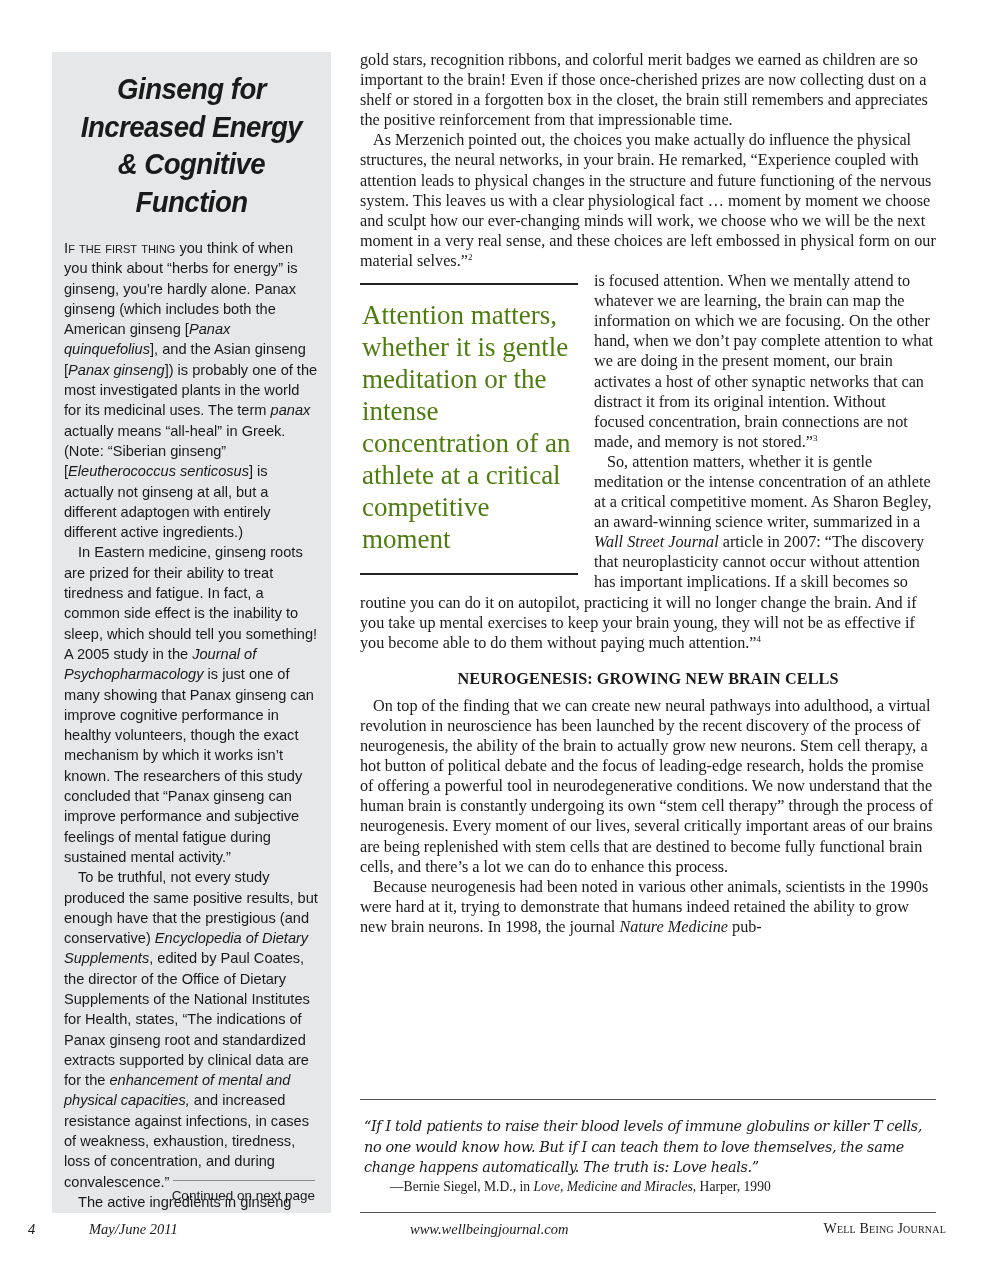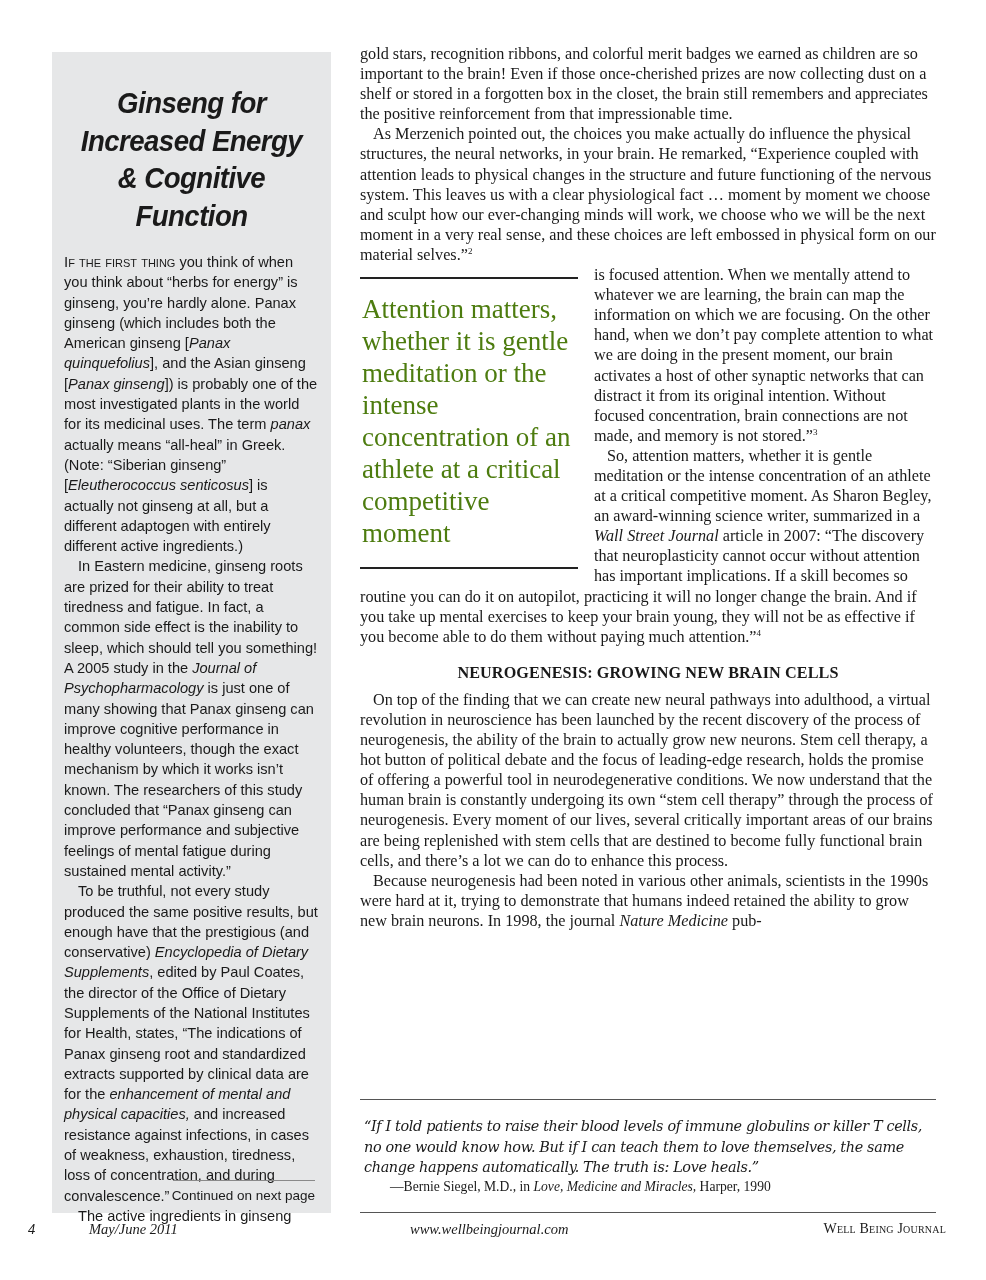--- a/index.html
+++ b/index.html
@@ -2,21 +2,21 @@
 <html><head>
 <meta charset="utf-8">
 <style>
   * { margin: 0; padding: 0; box-sizing: border-box; }
   html, body { width: 986px; height: 1280px; background: #ffffff; overflow: hidden; }
   body { position: relative; color: #1a1a1a; }
 
   .sidebar {
     position: absolute; left: 52px; top: 52px; width: 279px; height: 1161px;
     background: #e6e7e8;
-    padding: 32px 12px 0 12px;
+    padding: 18px 12px 0 12px;
     font-family: "Liberation Sans", sans-serif;
     font-size: 14.6px; line-height: 20.3px;
     color: #1a1a1a;
   }
   .sidebar-title {
     font-family: "Liberation Sans", sans-serif;
     font-weight: bold; font-style: italic;
     font-size: 30px; line-height: 37.5px;
     text-align: center; letter-spacing: -0.6px;
     margin-bottom: 18px;
@@ -28,21 +28,21 @@
   .sb-divider {
     position: absolute; left: 121px; right: 16px; top: 1128px;
     border-top: 1px solid #8a8a8a;
   }
   .sb-continued {
     position: absolute; right: 16px; top: 1134px;
     font-size: 13.5px;
   }
 
   .main {
-    position: absolute; left: 360px; top: 44px; width: 576px;
+    position: absolute; left: 360px; top: 50px; width: 576px;
     font-family: "Liberation Serif", serif;
     font-size: 16.2px; line-height: 20.1px;
     color: #1a1a1a;
   }
   .main p { text-align: left; }
   .main p.indent { text-indent: 13px; }
   .sup { font-size: 9px; vertical-align: super; line-height: 0; }
 
   .pullquote {
     float: left; width: 218px; margin: 12px 16px 10px 0;

